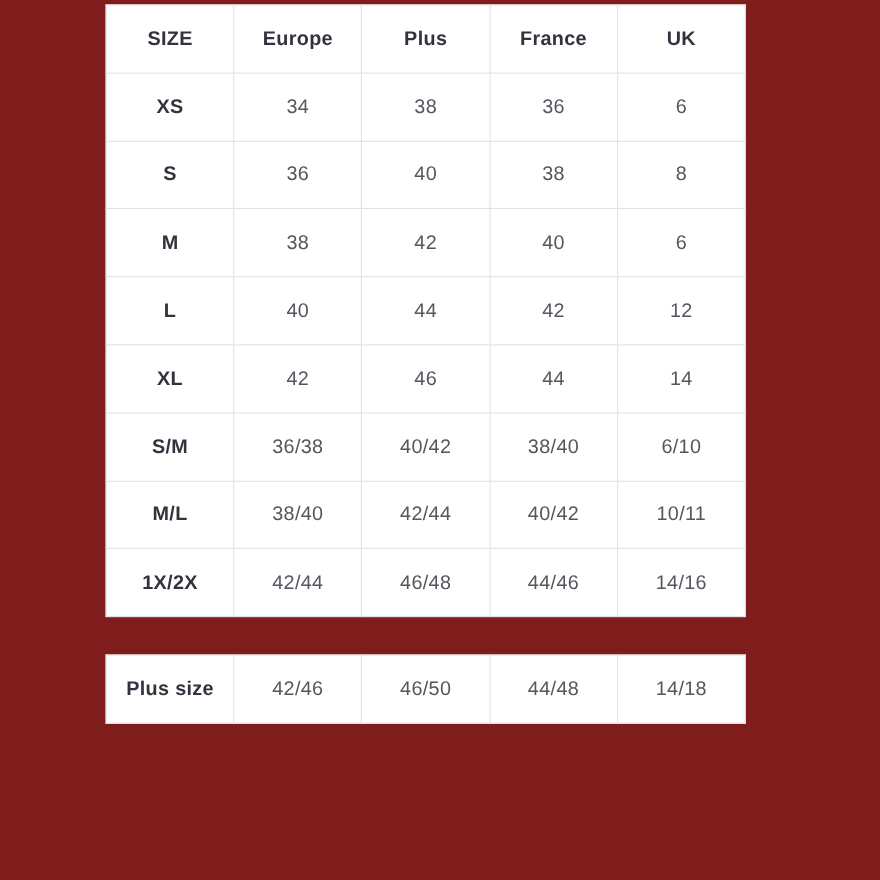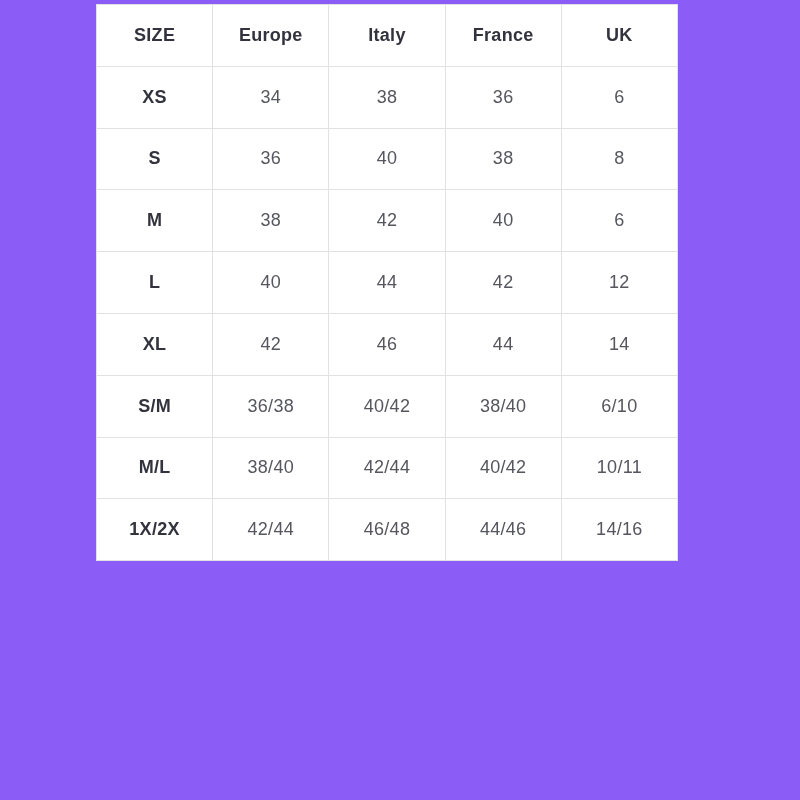--- a/index.html
+++ b/index.html
@@ -6,21 +6,21 @@
   html, body {
     width: 800px;
     height: 800px;
     background: #ffffff;
     font-family: "Liberation Sans", "DejaVu Sans", sans-serif;
   }
   .page {
     position: relative;
     width: 800px;
     height: 800px;
-    background: #8b5cf6;
+    background: #7f1d1d;
     overflow: hidden;
   }
   .tables-wrap {
     position: absolute;
     left: 96px;
     top: 4px;
     width: 582px;
   }
   table {
     width: 582px;
@@ -56,21 +56,21 @@
 <body>
 
 <div class="page">
   <div class="tables-wrap">
 
     <table class="size-table-main">
       <thead>
         <tr>
           <th>SIZE</th>
           <th>Europe</th>
-          <th>Italy</th>
+          <th>Plus</th>
           <th>France</th>
           <th>UK</th>
         </tr>
       </thead>
       <tbody>
         <tr>
           <td class="size-cell">XS</td>
           <td class="value-cell">34</td>
           <td class="value-cell">38</td>
           <td class="value-cell">36</td>
@@ -123,17 +123,24 @@
           <td class="value-cell">42/44</td>
           <td class="value-cell">46/48</td>
           <td class="value-cell">44/46</td>
           <td class="value-cell">14/16</td>
         </tr>
       </tbody>
     </table>
 
     <table class="size-table-special">
       <tbody>
+        <tr>
+          <td class="size-cell">Plus size</td>
+          <td class="value-cell">42/46</td>
+          <td class="value-cell">46/50</td>
+          <td class="value-cell">44/48</td>
+          <td class="value-cell">14/18</td>
+        </tr>
       </tbody>
     </table>
 
   </div>
 </div>
 
 </body></html>

